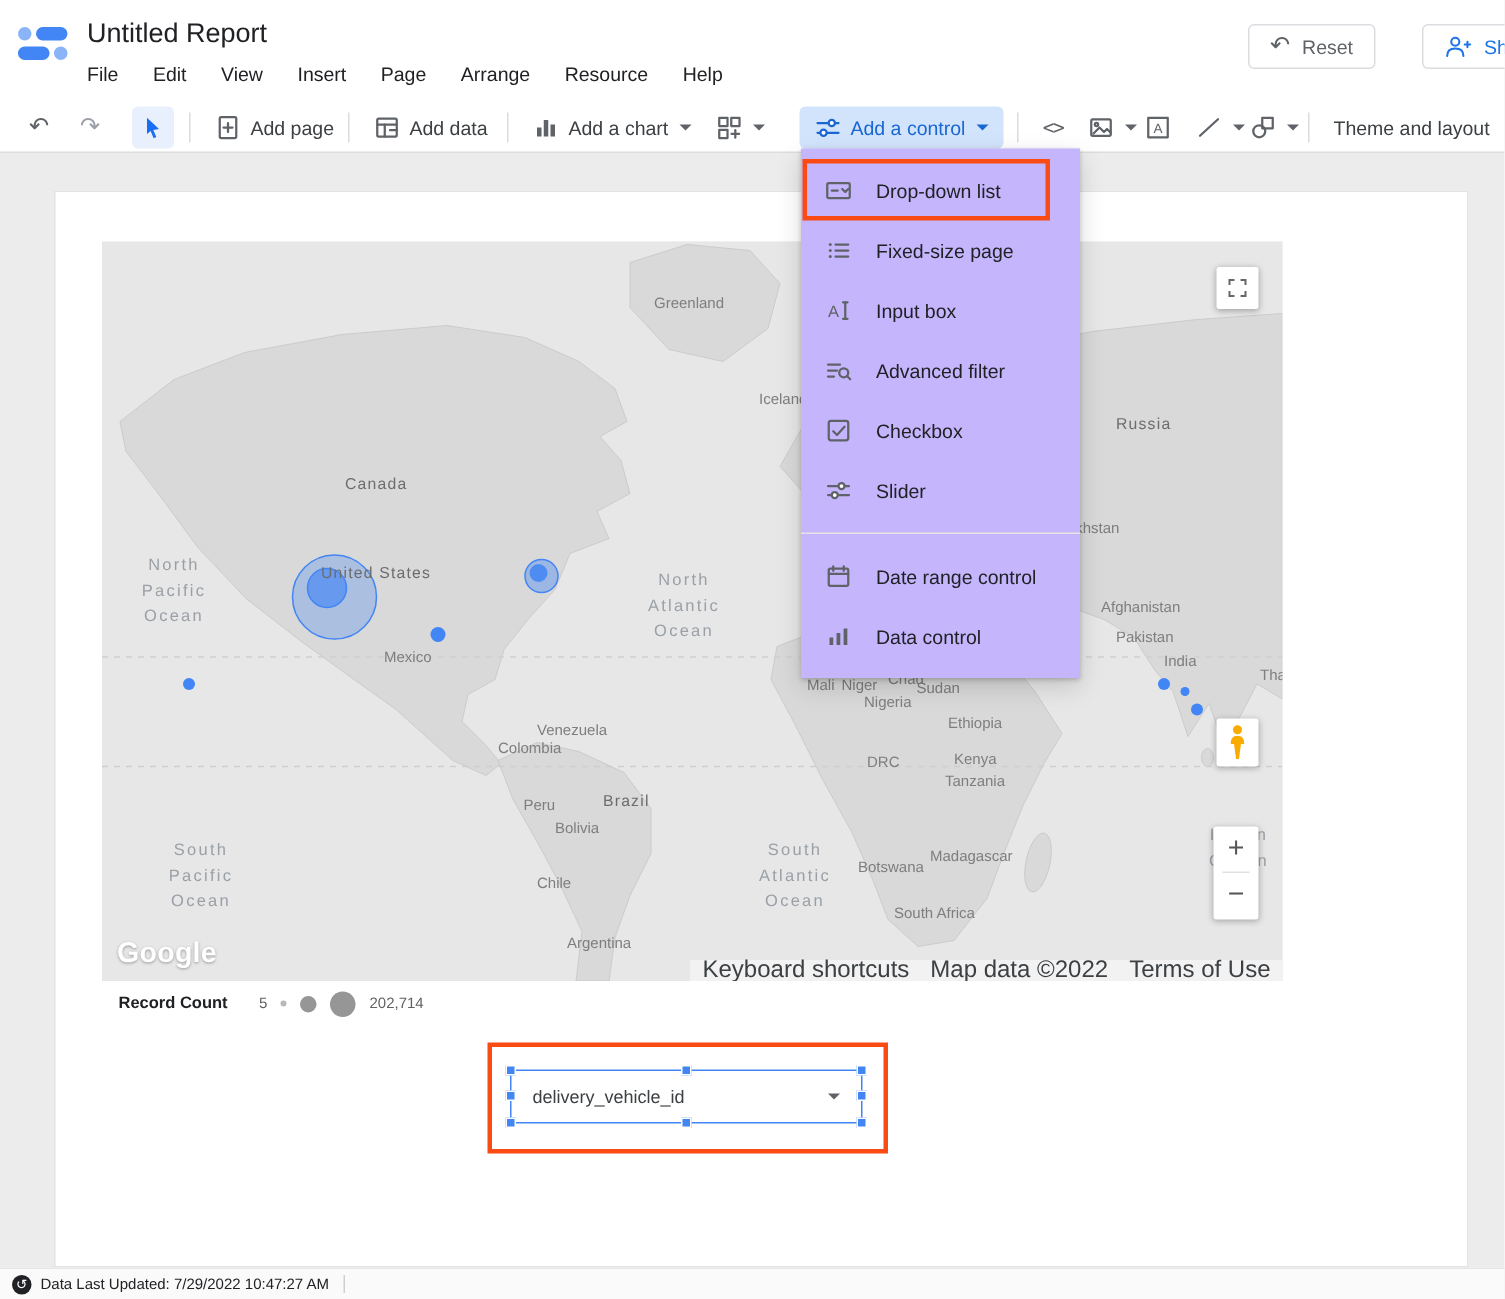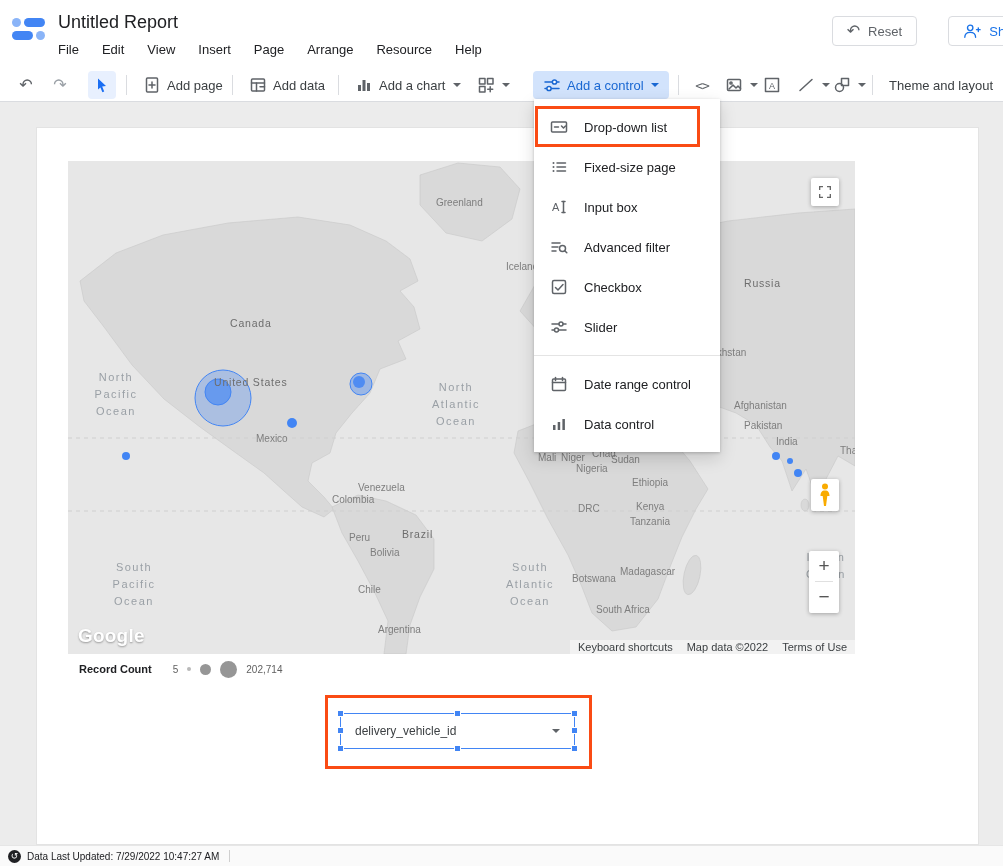--- a/index.html
+++ b/index.html
@@ -26,41 +26,41 @@
   .tbtn.iconbtn{width:28px;justify-content:center;padding:0}
   .tbtn.selected{background:#e8f0fe;border-radius:4px}
   .tbtn.active{background:#d2e3fc;border-radius:4px;color:#1967d2;padding:0 10px}
   .tbtn.active svg{stroke:#1967d2}
   .tsep{position:absolute;top:7px;width:1px;height:20px;background:#dadce0}
   .caret{width:0;height:0;border-left:4px solid transparent;border-right:4px solid transparent;border-top:4px solid #5f6368;margin-left:1px}
   .tbtn.active .caret{border-top-color:#1967d2}
   .codeglyph{font-family:"DejaVu Sans Mono",monospace;font-size:13px;color:#5f6368;letter-spacing:-1px}
 
   
-  .ctrl-menu{position:absolute;left:534px;top:99px;width:186px;background:#ffffff;padding:8px 0;box-shadow:0 1px 3px rgba(0,0,0,.2),0 6px 16px rgba(0,0,0,.15);z-index:20}
+  .ctrl-menu{position:absolute;left:534px;top:99px;width:186px;background:#c4b5fd;padding:8px 0;box-shadow:0 1px 3px rgba(0,0,0,.2),0 6px 16px rgba(0,0,0,.15);z-index:20}
   .cm-item{height:40px;display:flex;align-items:center;gap:15px;padding:0 15px;font-size:13px;color:#202124;cursor:pointer}
   .cm-div{height:1px;background:#e4e4e4;margin:8px 0}
   .obox{position:absolute;border:3px solid #fa4b14;z-index:30;pointer-events:none}
   .obox.menu-hl{left:1px;top:7px;width:165px;height:41px}
 
   
   .page{position:absolute;left:36px;top:127px;width:943px;height:718px;background:#fff;border:1px solid #e3e3e3;z-index:1}
   .map{position:absolute;left:31px;top:33px;width:787px;height:493px;background:#e7e7e7;overflow:hidden}
   .map svg.geo{position:absolute;left:0;top:0;z-index:1}
   .cl{position:absolute;font-size:10px;color:#7e7e7e;white-space:nowrap;z-index:2}
   .cl.big{letter-spacing:.8px;color:#6d6d6d;font-size:10.5px}
   .ol{position:absolute;width:80px;font-size:11px;color:#9aa0a6;letter-spacing:1.5px;line-height:1.55;text-align:center;white-space:pre-line;z-index:2}
   .mapbtn{position:absolute;background:#fff;box-shadow:0 1px 4px rgba(0,0,0,.3);border-radius:2px;display:flex;align-items:center;justify-content:center;z-index:3;cursor:pointer}
   .fullscreen{left:743px;top:17px;width:28px;height:28px}
   .pegman{left:743px;top:318px;width:28px;height:32px}
   .zoomctl{position:absolute;left:741px;top:390px;width:30px;height:62px;background:#fff;box-shadow:0 1px 4px rgba(0,0,0,.3);border-radius:2px;z-index:3;display:flex;flex-direction:column;align-items:center}
   .zbtn{width:30px;height:30px;display:flex;align-items:center;justify-content:center;font-size:19px;color:#565656;border:none;background:none;cursor:pointer;font-family:inherit}
   .zdiv{width:18px;height:1px;background:#e0e0e0}
   .gmap-logo{position:absolute;left:10px;bottom:7px;z-index:3;color:#fff;font-size:19px;font-weight:bold;letter-spacing:.2px;text-shadow:0 1px 2px rgba(0,0,0,.35)}
-  .attrib{position:absolute;right:0;bottom:0;height:14px;z-index:3;display:flex;align-items:center;gap:14px;background:rgba(245,245,245,.78);padding:0 8px;font-size:11px;color:#3c4043}
+  .attrib{position:absolute;right:0;bottom:0;height:14px;z-index:3;display:flex;align-items:center;gap:14px;background:rgba(245,245,245,.78);padding:0 8px;font-size:16px;color:#3c4043}
   .attrib span{cursor:pointer}
 
   
   .legend{position:absolute;left:42px;top:532px;height:18px;display:flex;align-items:center;gap:9px}
   .ltitle{font-size:11px;font-weight:bold;color:#202124;margin-right:12px}
   .lval{font-size:10px;color:#616161}
   .lc{border-radius:50%;background:#969696;flex:none}
   .lc.s1{width:4px;height:4px;background:#b9b9b9}
   .lc.s2{width:11px;height:11px}
   .lc.s3{width:17px;height:17px}

